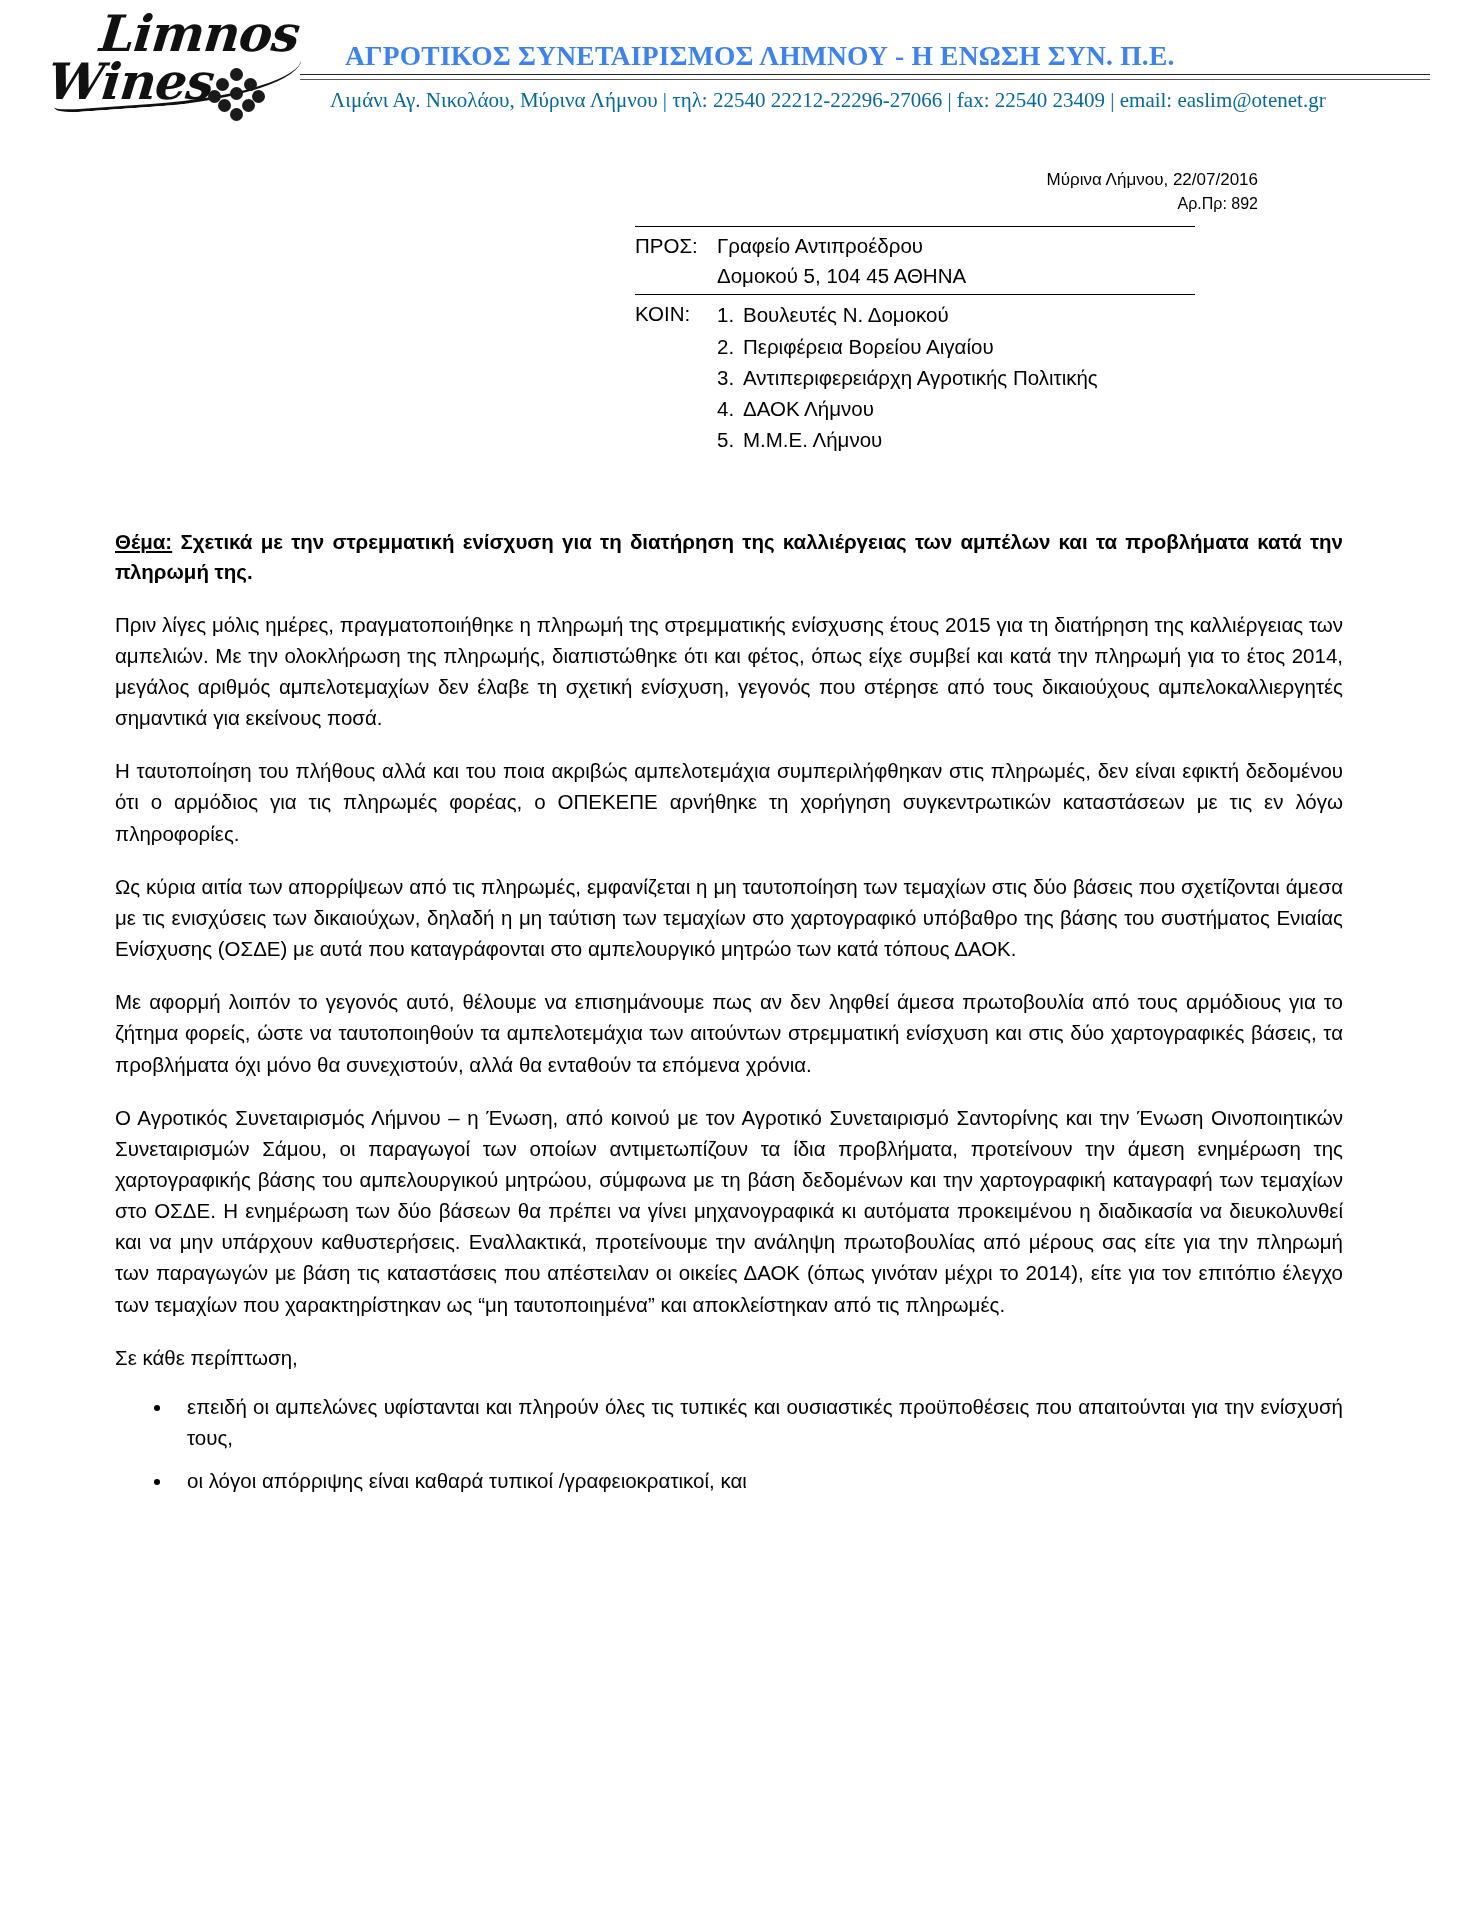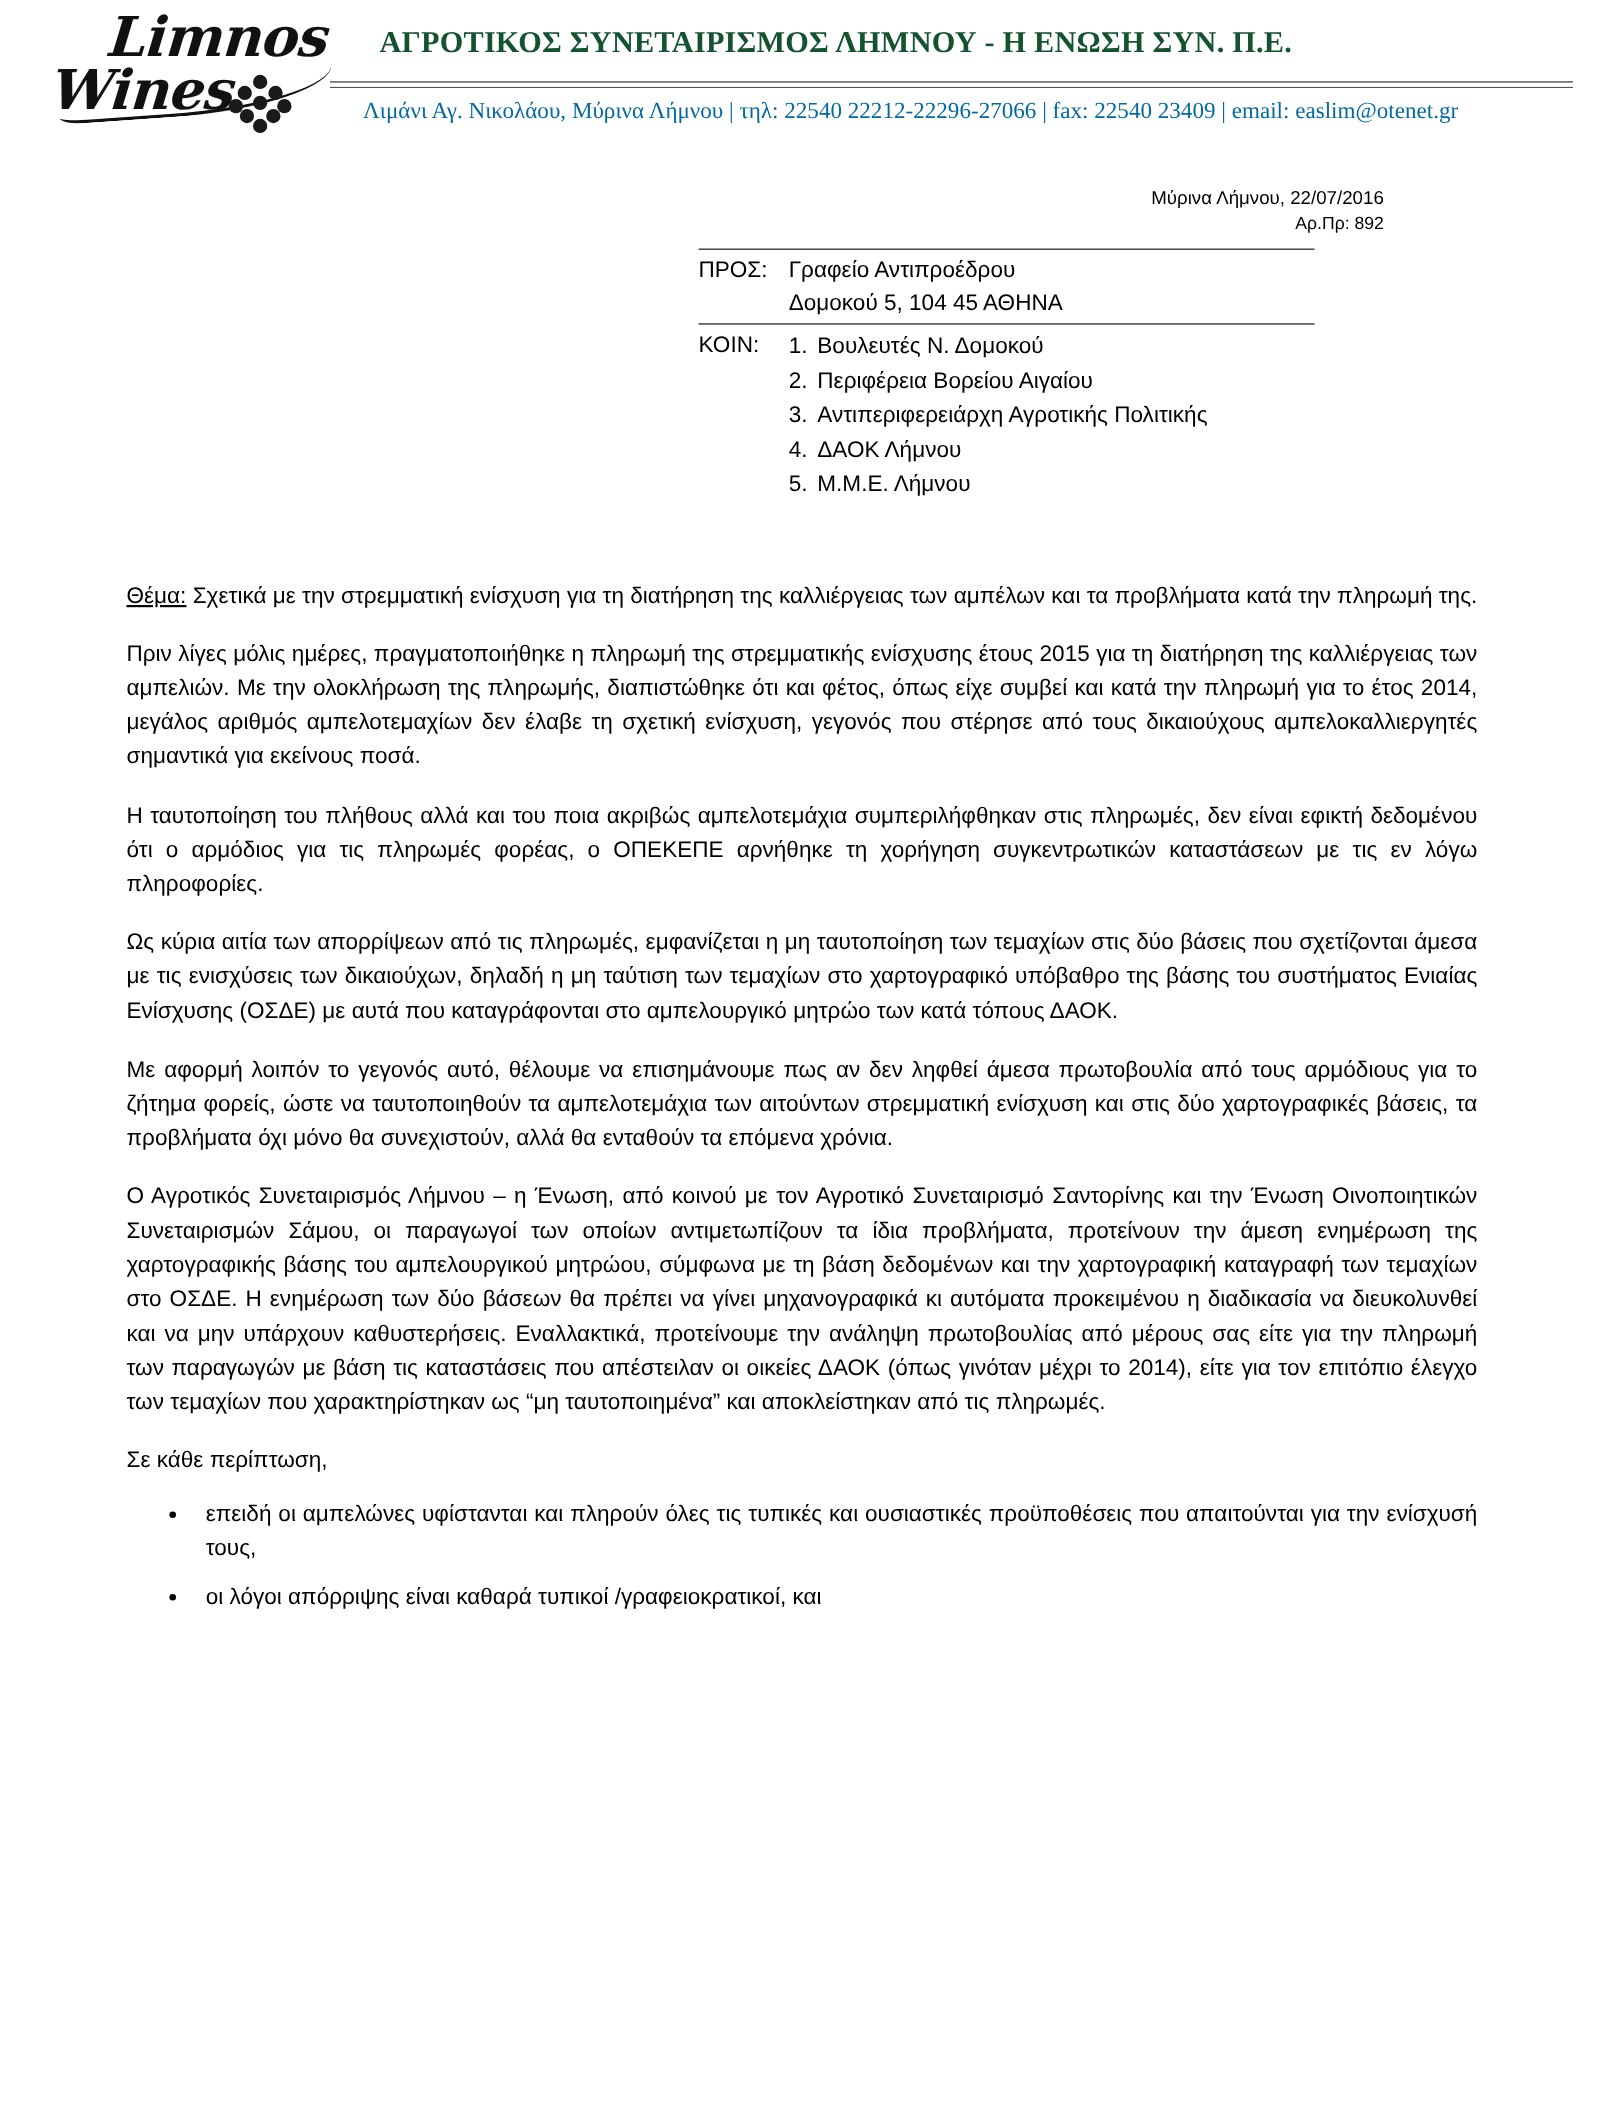--- a/index.html
+++ b/index.html
@@ -82,27 +82,27 @@
     position: absolute;
     width: 13px;
     height: 13px;
     border-radius: 50%;
     background: #1a1a1a;
   }
 
   .head-title {
     position: absolute;
     left: 345px;
-    top: 22px;
+    top: 40px;
     right: 60px;
     font-family: "Liberation Serif", serif;
     font-weight: bold;
     font-size: 27.5px;
     letter-spacing: 0.2px;
-    color: #14532d;
+    color: #3b82f6;
     white-space: nowrap;
   }
   .head-rule {
     position: absolute;
     left: 300px;
     right: 28px;
     top: 74px;
     border-top: 1.6px solid #222;
   }
   .head-rule2 {
@@ -182,21 +182,21 @@
     line-height: 1.52;
     white-space: nowrap;
   }
   .koin-num {
     width: 26px;
     flex: 0 0 26px;
   }
 
   .subject {
     margin-top: 72px;
-    font-weight: normal;
+    font-weight: bold;
     font-size: 20.5px;
     line-height: 1.45;
     text-align: justify;
   }
   .subject .lbl {
     text-decoration: underline;
   }
 
   p.para {
     margin: 22px 0 0 0;

